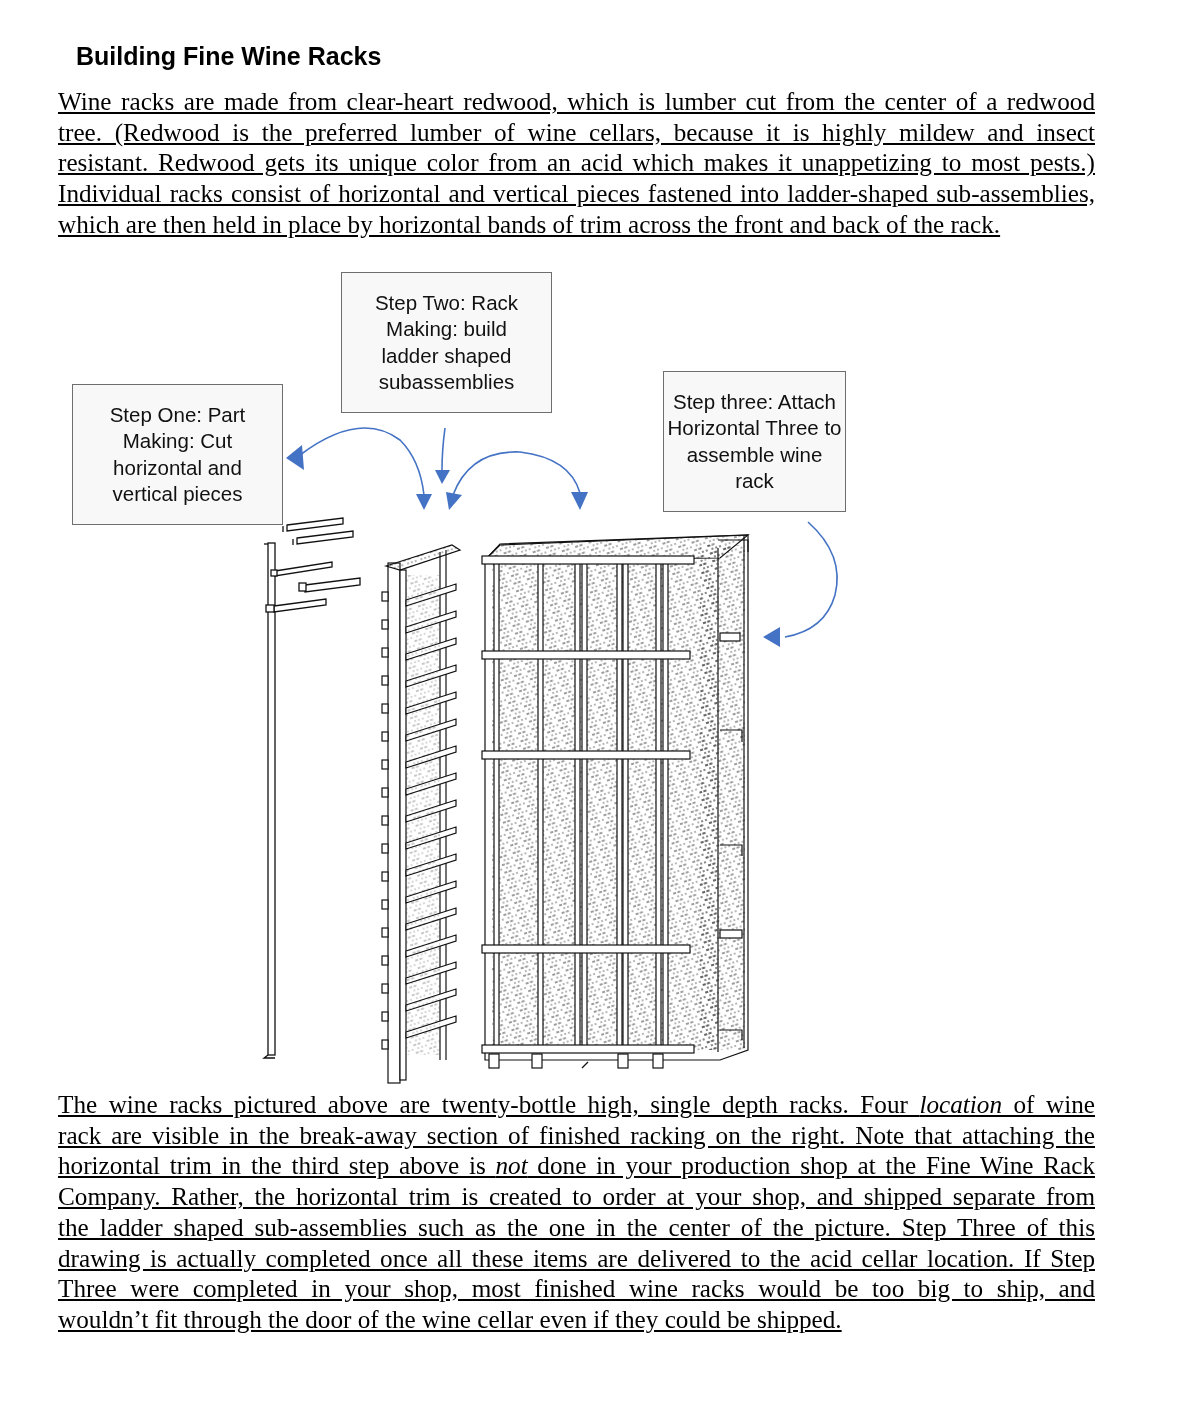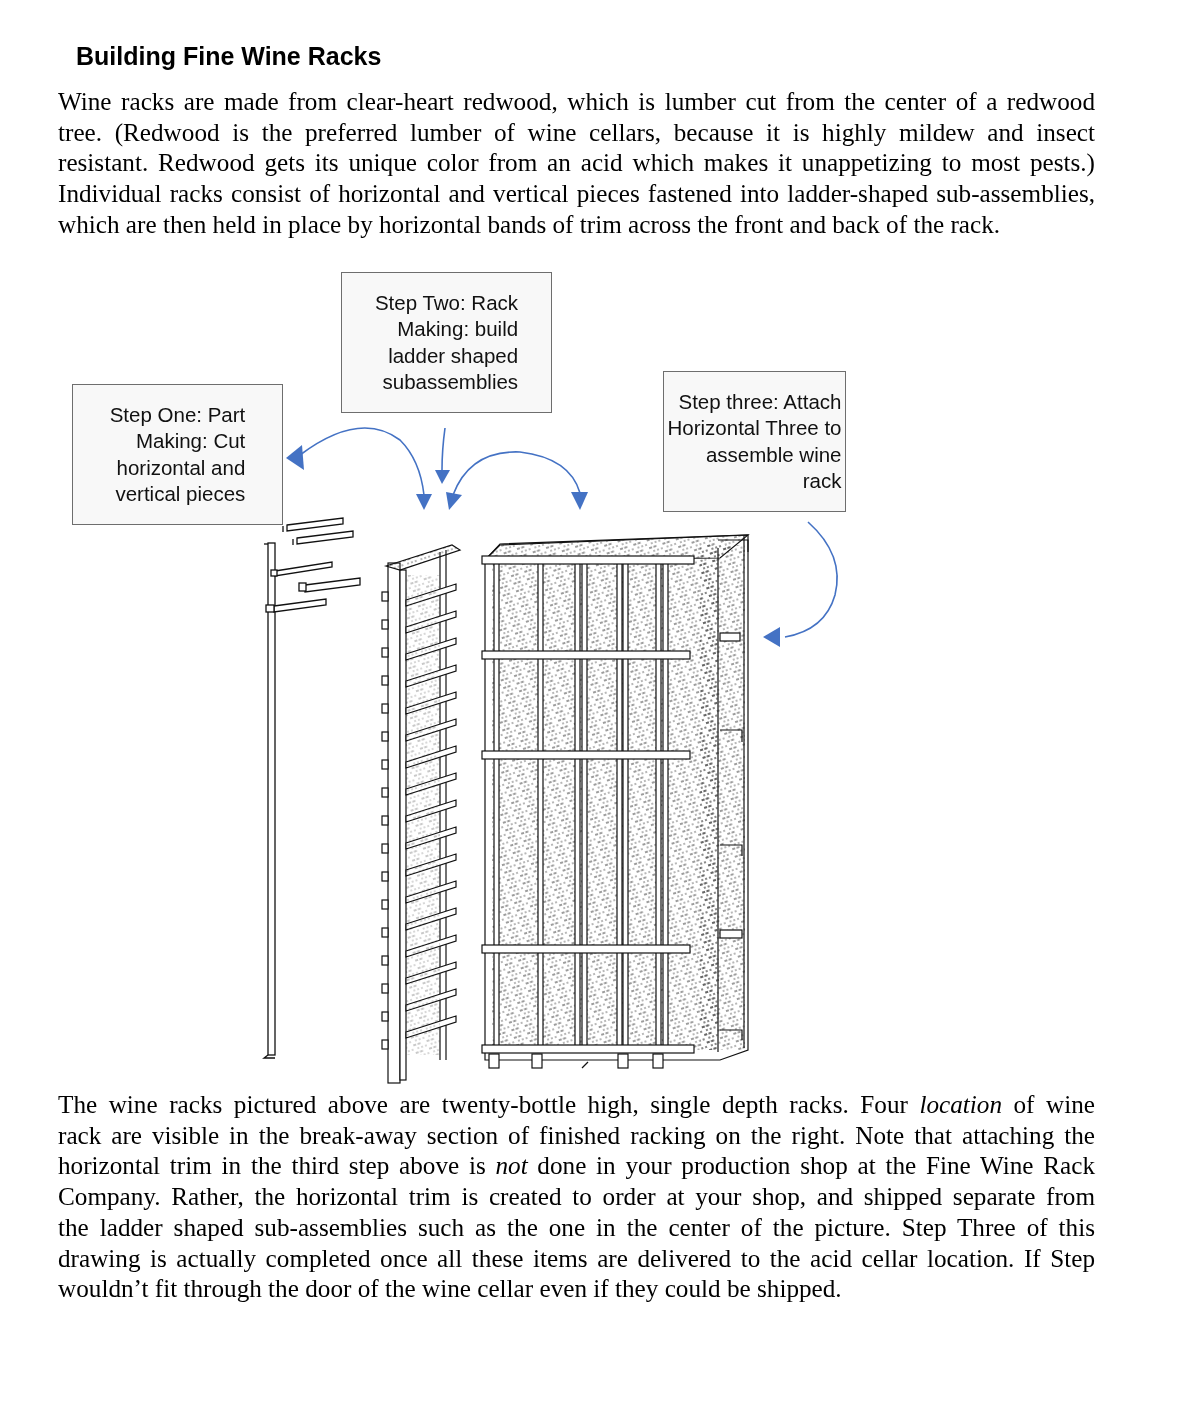--- a/index.html
+++ b/index.html
@@ -5,30 +5,30 @@
   html, body { margin: 0; padding: 0; background: #ffffff; }
   body { width: 1199px; height: 1401px; position: relative; overflow: hidden; color: #000; }
   .title {
     position: absolute; left: 58px; top: 24px;
     font-family: "Liberation Sans", sans-serif; font-weight: bold; font-size: 25px; letter-spacing: 0px;
     margin: 18px;
   }
   .para {
     position: absolute; left: 58px; width: 1037px;
     font-family: "Liberation Serif", serif; font-size: 25.2px; line-height: 30.7px;
-    text-align: justify; margin: 0;
+    text-align: justify; margin: 0; text-decoration: underline;
   }
   .para .ln { display: block; text-align: justify; text-align-last: justify; white-space: nowrap; }
   .para .ln.last { text-align-last: left; }
   .p1 { top: 87px; }
   .p2 { top: 1090px; }
   .stepbox {
     position: absolute; background: #f8f8f8; border: 1.5px solid #6e6e6e;
     font-family: "Liberation Sans", sans-serif; font-size: 20.5px; line-height: 26.5px;
-    text-align: right; box-sizing: border-box; color: #111;
+    text-align: center; box-sizing: border-box; color: #111;
     display: flex; align-items: center; justify-content: center;
   }
   .stepbox span { display: block; }
   .step1 { left: 72px; top: 384px; width: 211px; height: 141px; }
   .step2 { left: 341px; top: 272px; width: 211px; height: 141px; }
   .step3 { left: 663px; top: 371px; width: 183px; height: 141px; }
   svg.drawing { position: absolute; left: 0; top: 0; }
 </style>
 </head>
 <body>
@@ -198,14 +198,15 @@
   </div>
 </div>
 
 <p class="para p2">
   <span class="ln"><span>The wine racks pictured above are twenty-bottle high, single depth racks.  Four </span><em>location</em><span> of wine</span></span>
   <span class="ln">rack are visible in the break-away section of finished racking on the right.  Note that attaching the</span>
   <span class="ln"><span>horizontal trim in the third step above is </span><em>not</em><span> done in your production shop at the Fine Wine Rack</span></span>
   <span class="ln">Company.  Rather, the horizontal trim is created to order at your shop, and shipped separate from</span>
   <span class="ln">the ladder shaped sub-assemblies such as the one in the center of the picture.  Step Three of this</span>
   <span class="ln">drawing is actually completed once all these items are delivered to the acid cellar location.  If Step</span>
+  <span class="ln">Three were completed in your shop, most finished wine racks would be too big to ship, and</span>
   <span class="ln last">wouldn’t fit through the door of the wine cellar even if they could be shipped.</span>
 </p>
 
 </body></html>

